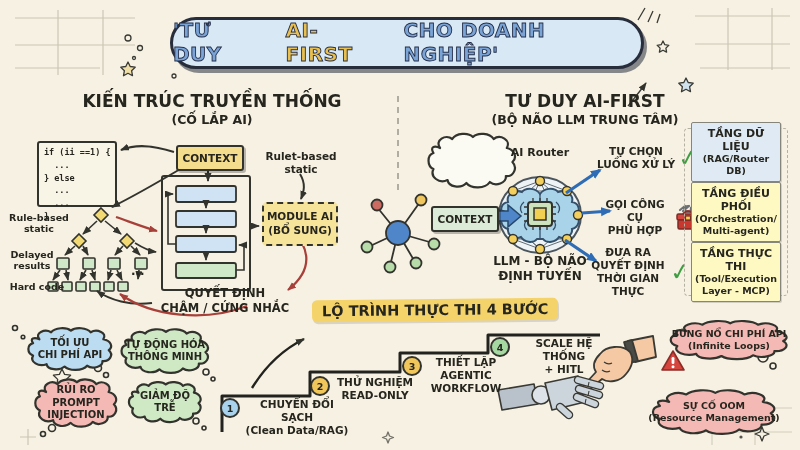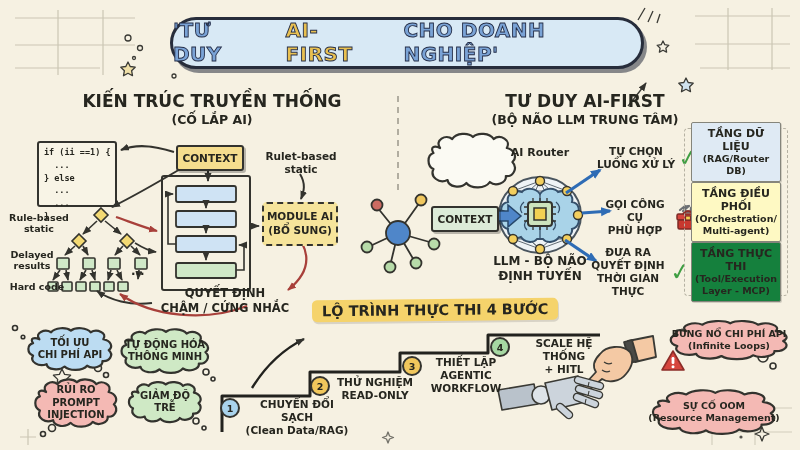--- a/index.html
+++ b/index.html
@@ -338,21 +338,21 @@
 <div class="abs layer-stack">
   <div class="layer" style="background-color: rgb(223, 234, 244);">
     <div class="lt">TẦNG DỮ LIỆU</div>
     <div class="ls pre">(RAG/Router DB)</div>
   </div>
   <div class="layer" style="background-color: #fef9c3;">
     <div class="lt">TẦNG ĐIỀU PHỐI</div>
     <div class="ls pre">(Orchestration/
 Multi-agent)</div>
   </div>
-  <div class="layer" style="background-color: #15803d;">
+  <div class="layer" style="background-color: #fef9c3;">
     <div class="lt">TẦNG THỰC THI</div>
     <div class="ls pre">(Tool/Execution
 Layer - MCP)</div>
   </div>
 </div>
 
 <div class="abs roadmap-title">LỘ TRÌNH THỰC THI 4 BƯỚC</div>
 
 <div class="abs step" style="left:220px;top:398px;">
   <span class="step-num" style="background-color: rgb(169, 211, 236);">1</span>

